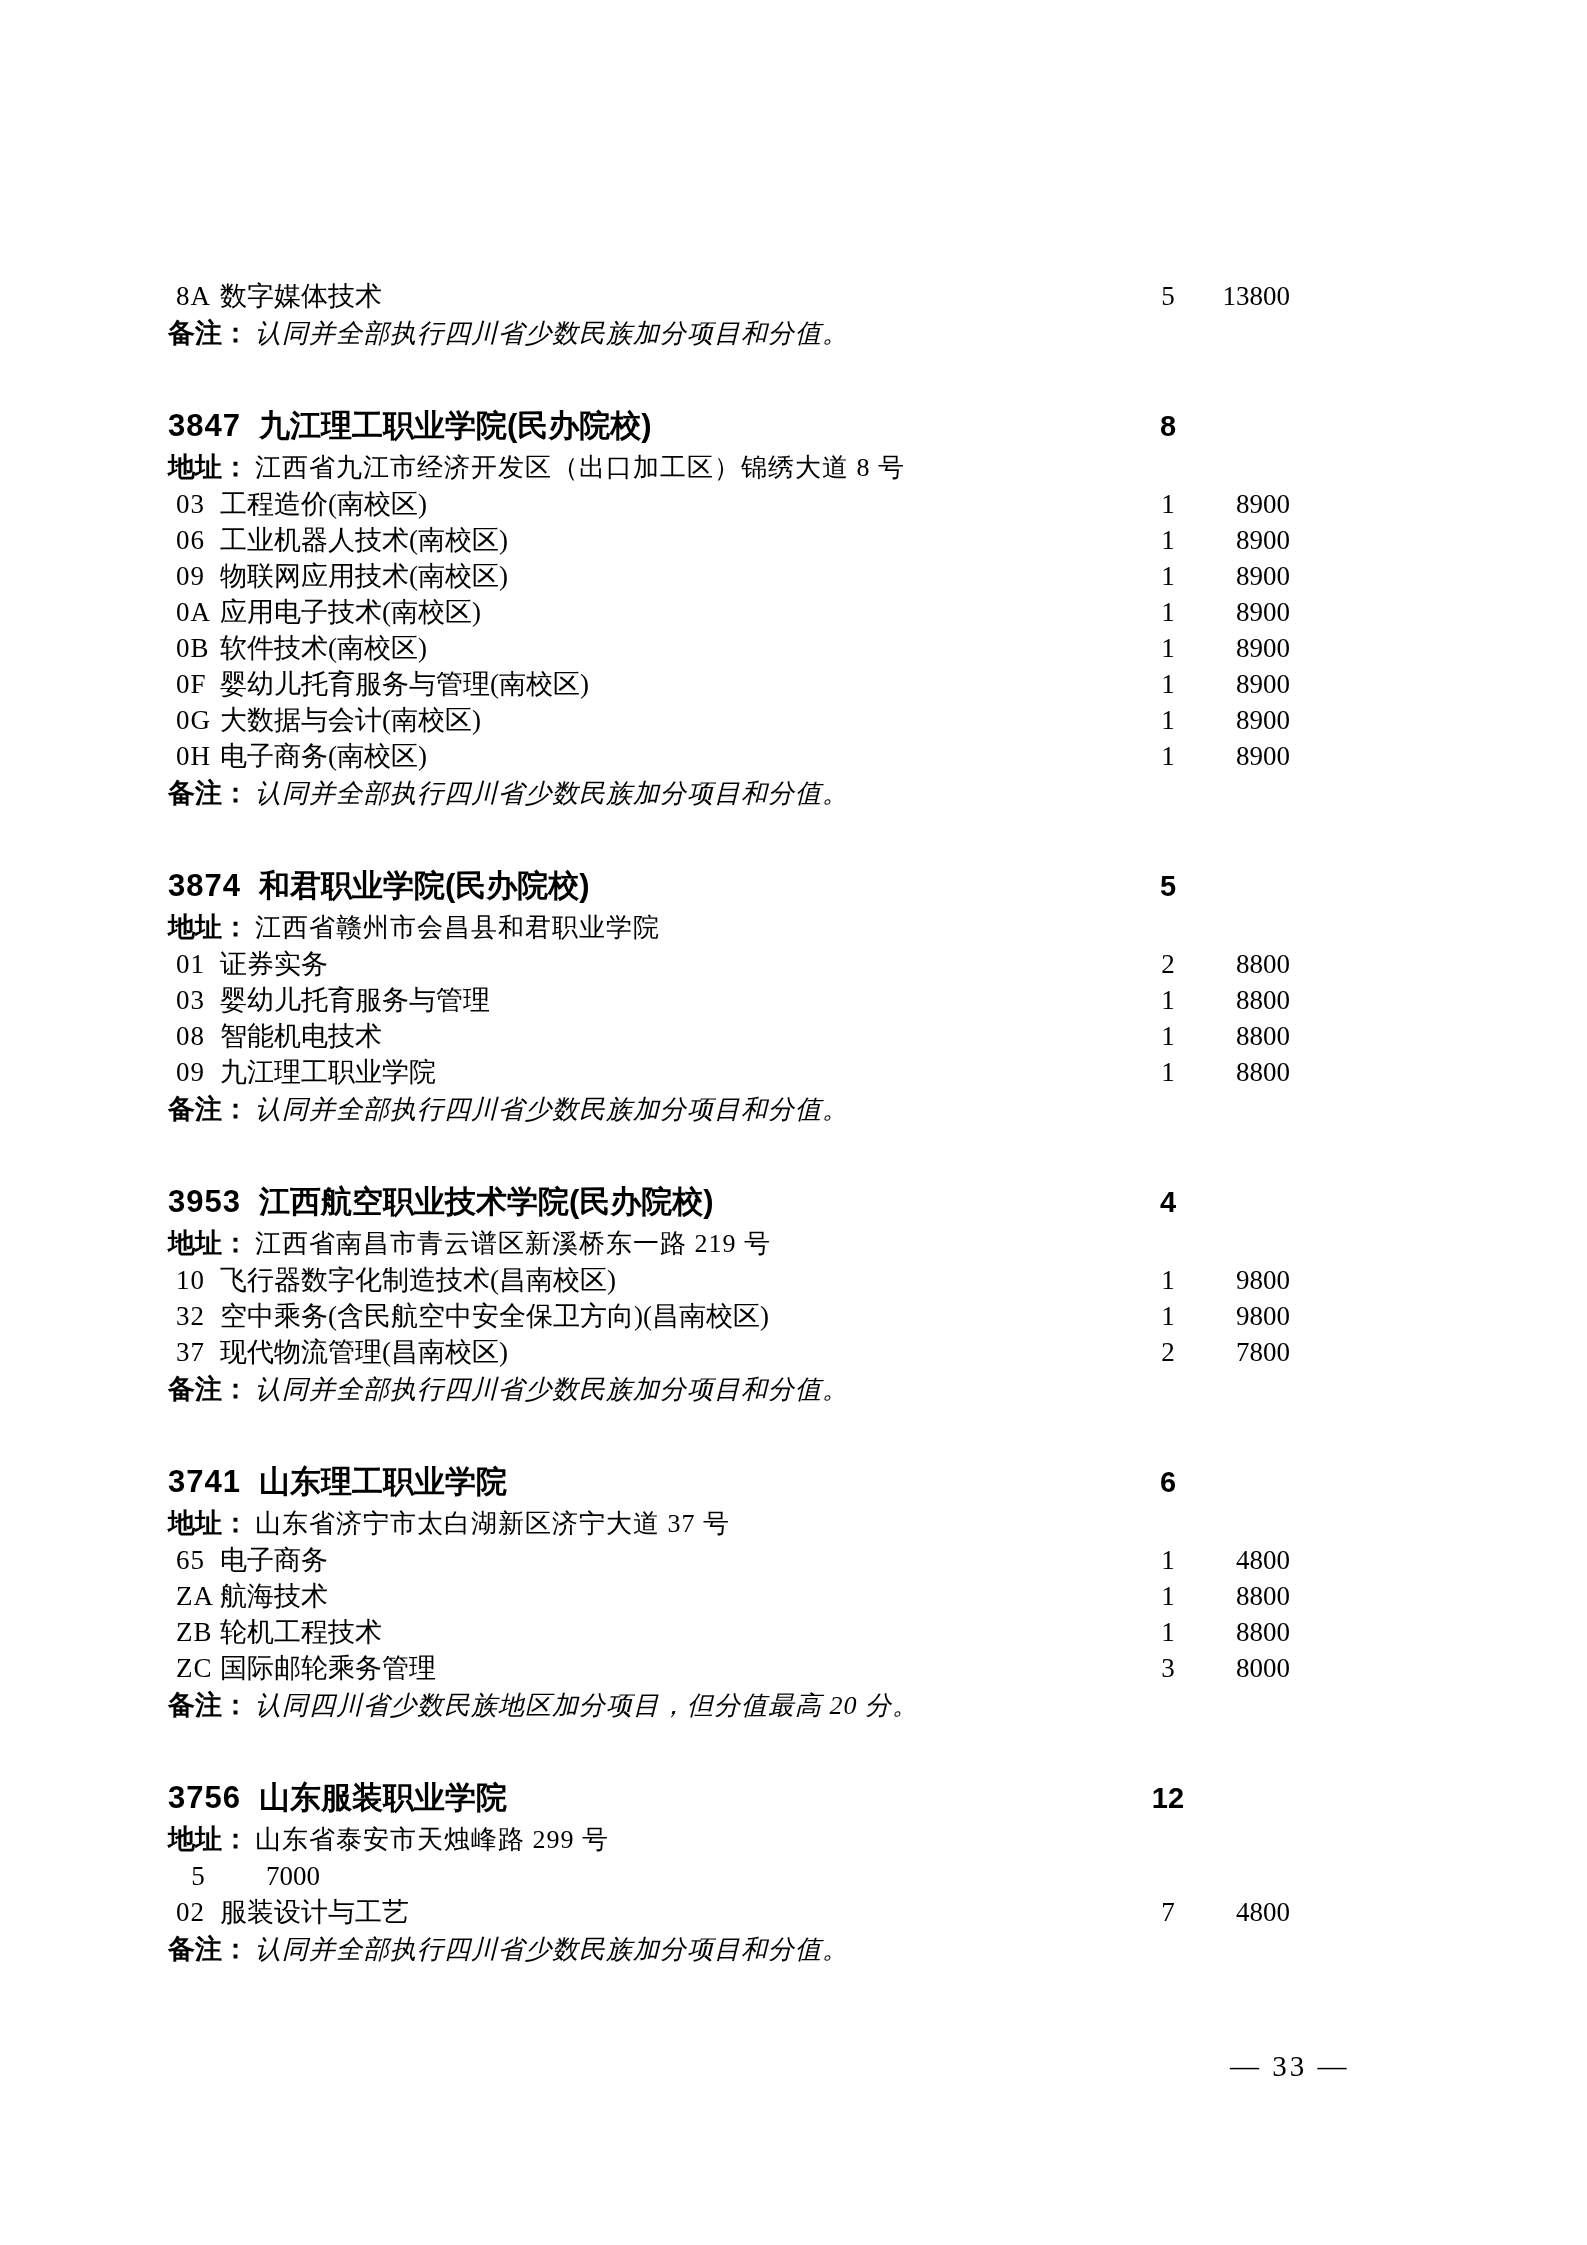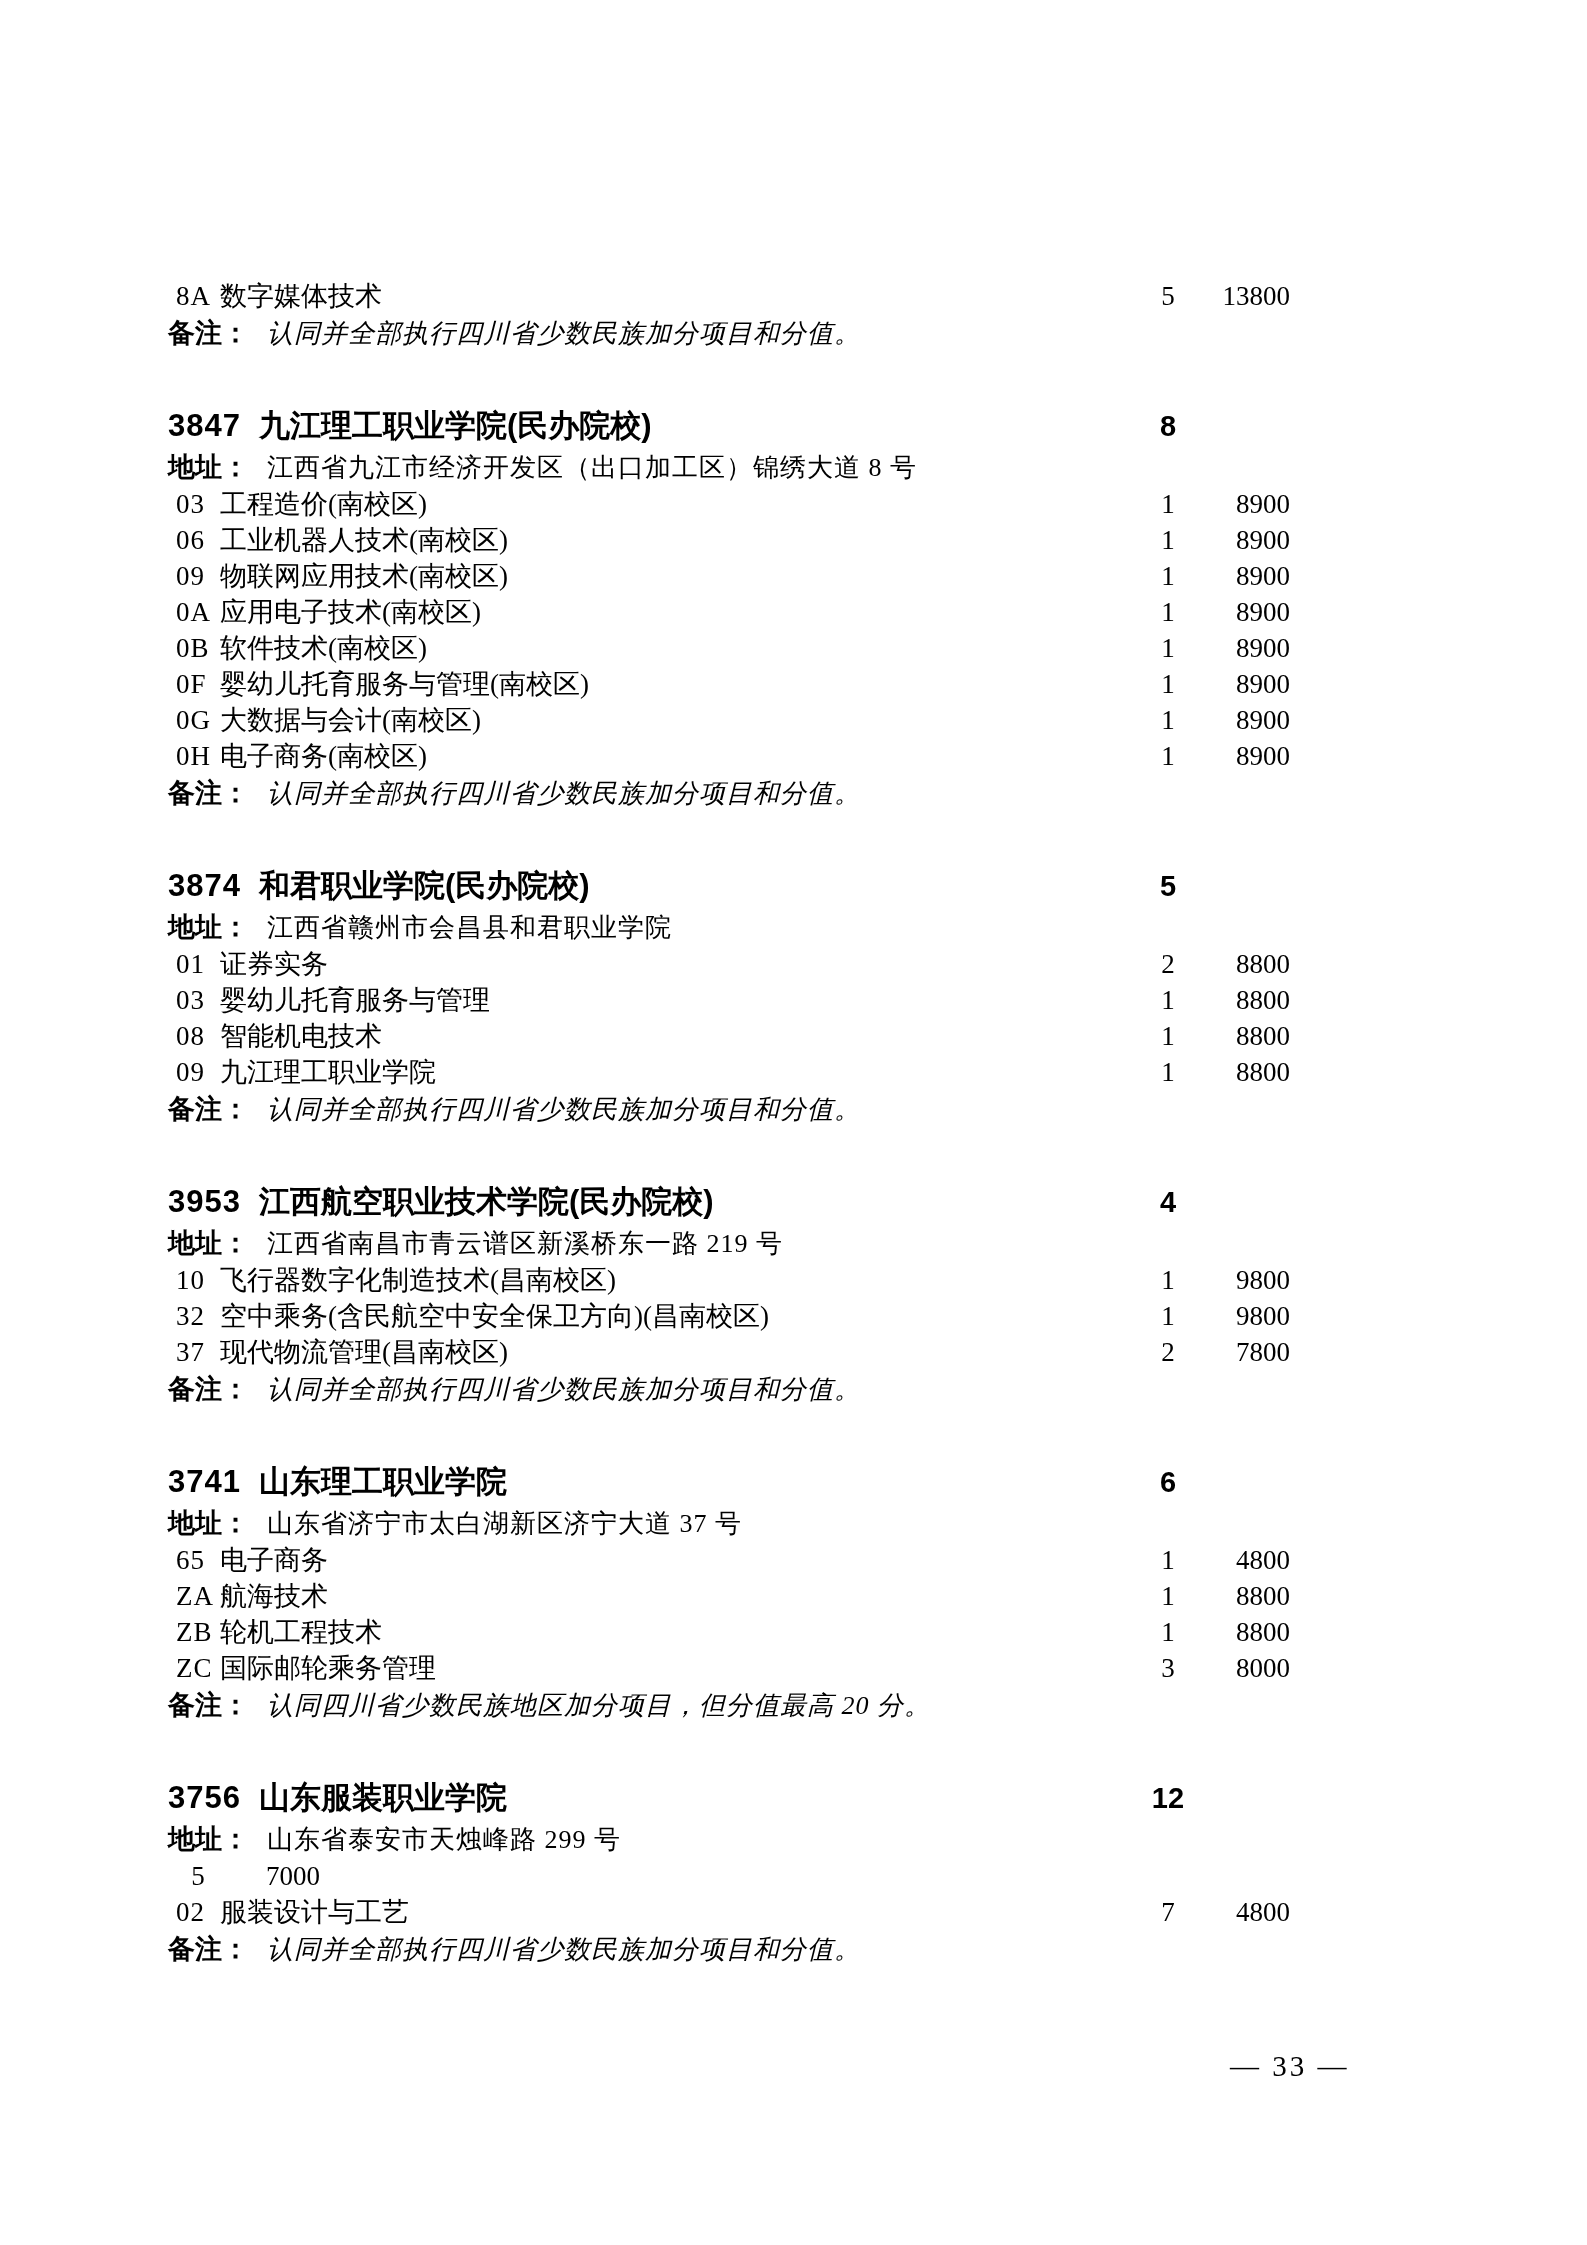--- a/index.html
+++ b/index.html
@@ -22,21 +22,21 @@
     font-family:"Liberation Sans", sans-serif; font-weight:bold;
     font-size:31px;
     align-items:center;
   }
   .school-code { margin-right:18px; letter-spacing:1px; }
   .school-total { font-size:29px; font-family:"Liberation Sans", sans-serif; font-weight:bold; }
   .address-row { height:38px; line-height:38px; font-size:26px; }
   .remark-row { height:38px; line-height:38px; font-size:26px; }
   .label {
     font-family:"Liberation Sans", sans-serif; font-weight:bold;
-    font-size:27px; margin-right:18px;
+    font-size:27px; margin-right:6px;
   }
   .kai { font-style:italic; letter-spacing:1px;text-align:right; }
   .addr-text { letter-spacing:1px; }
   .page-number {
     position:absolute; top:2050px; left:1230px;
     font-size:29px; letter-spacing:3px; white-space:nowrap;
   }
 </style>
 </head>
 <body>

